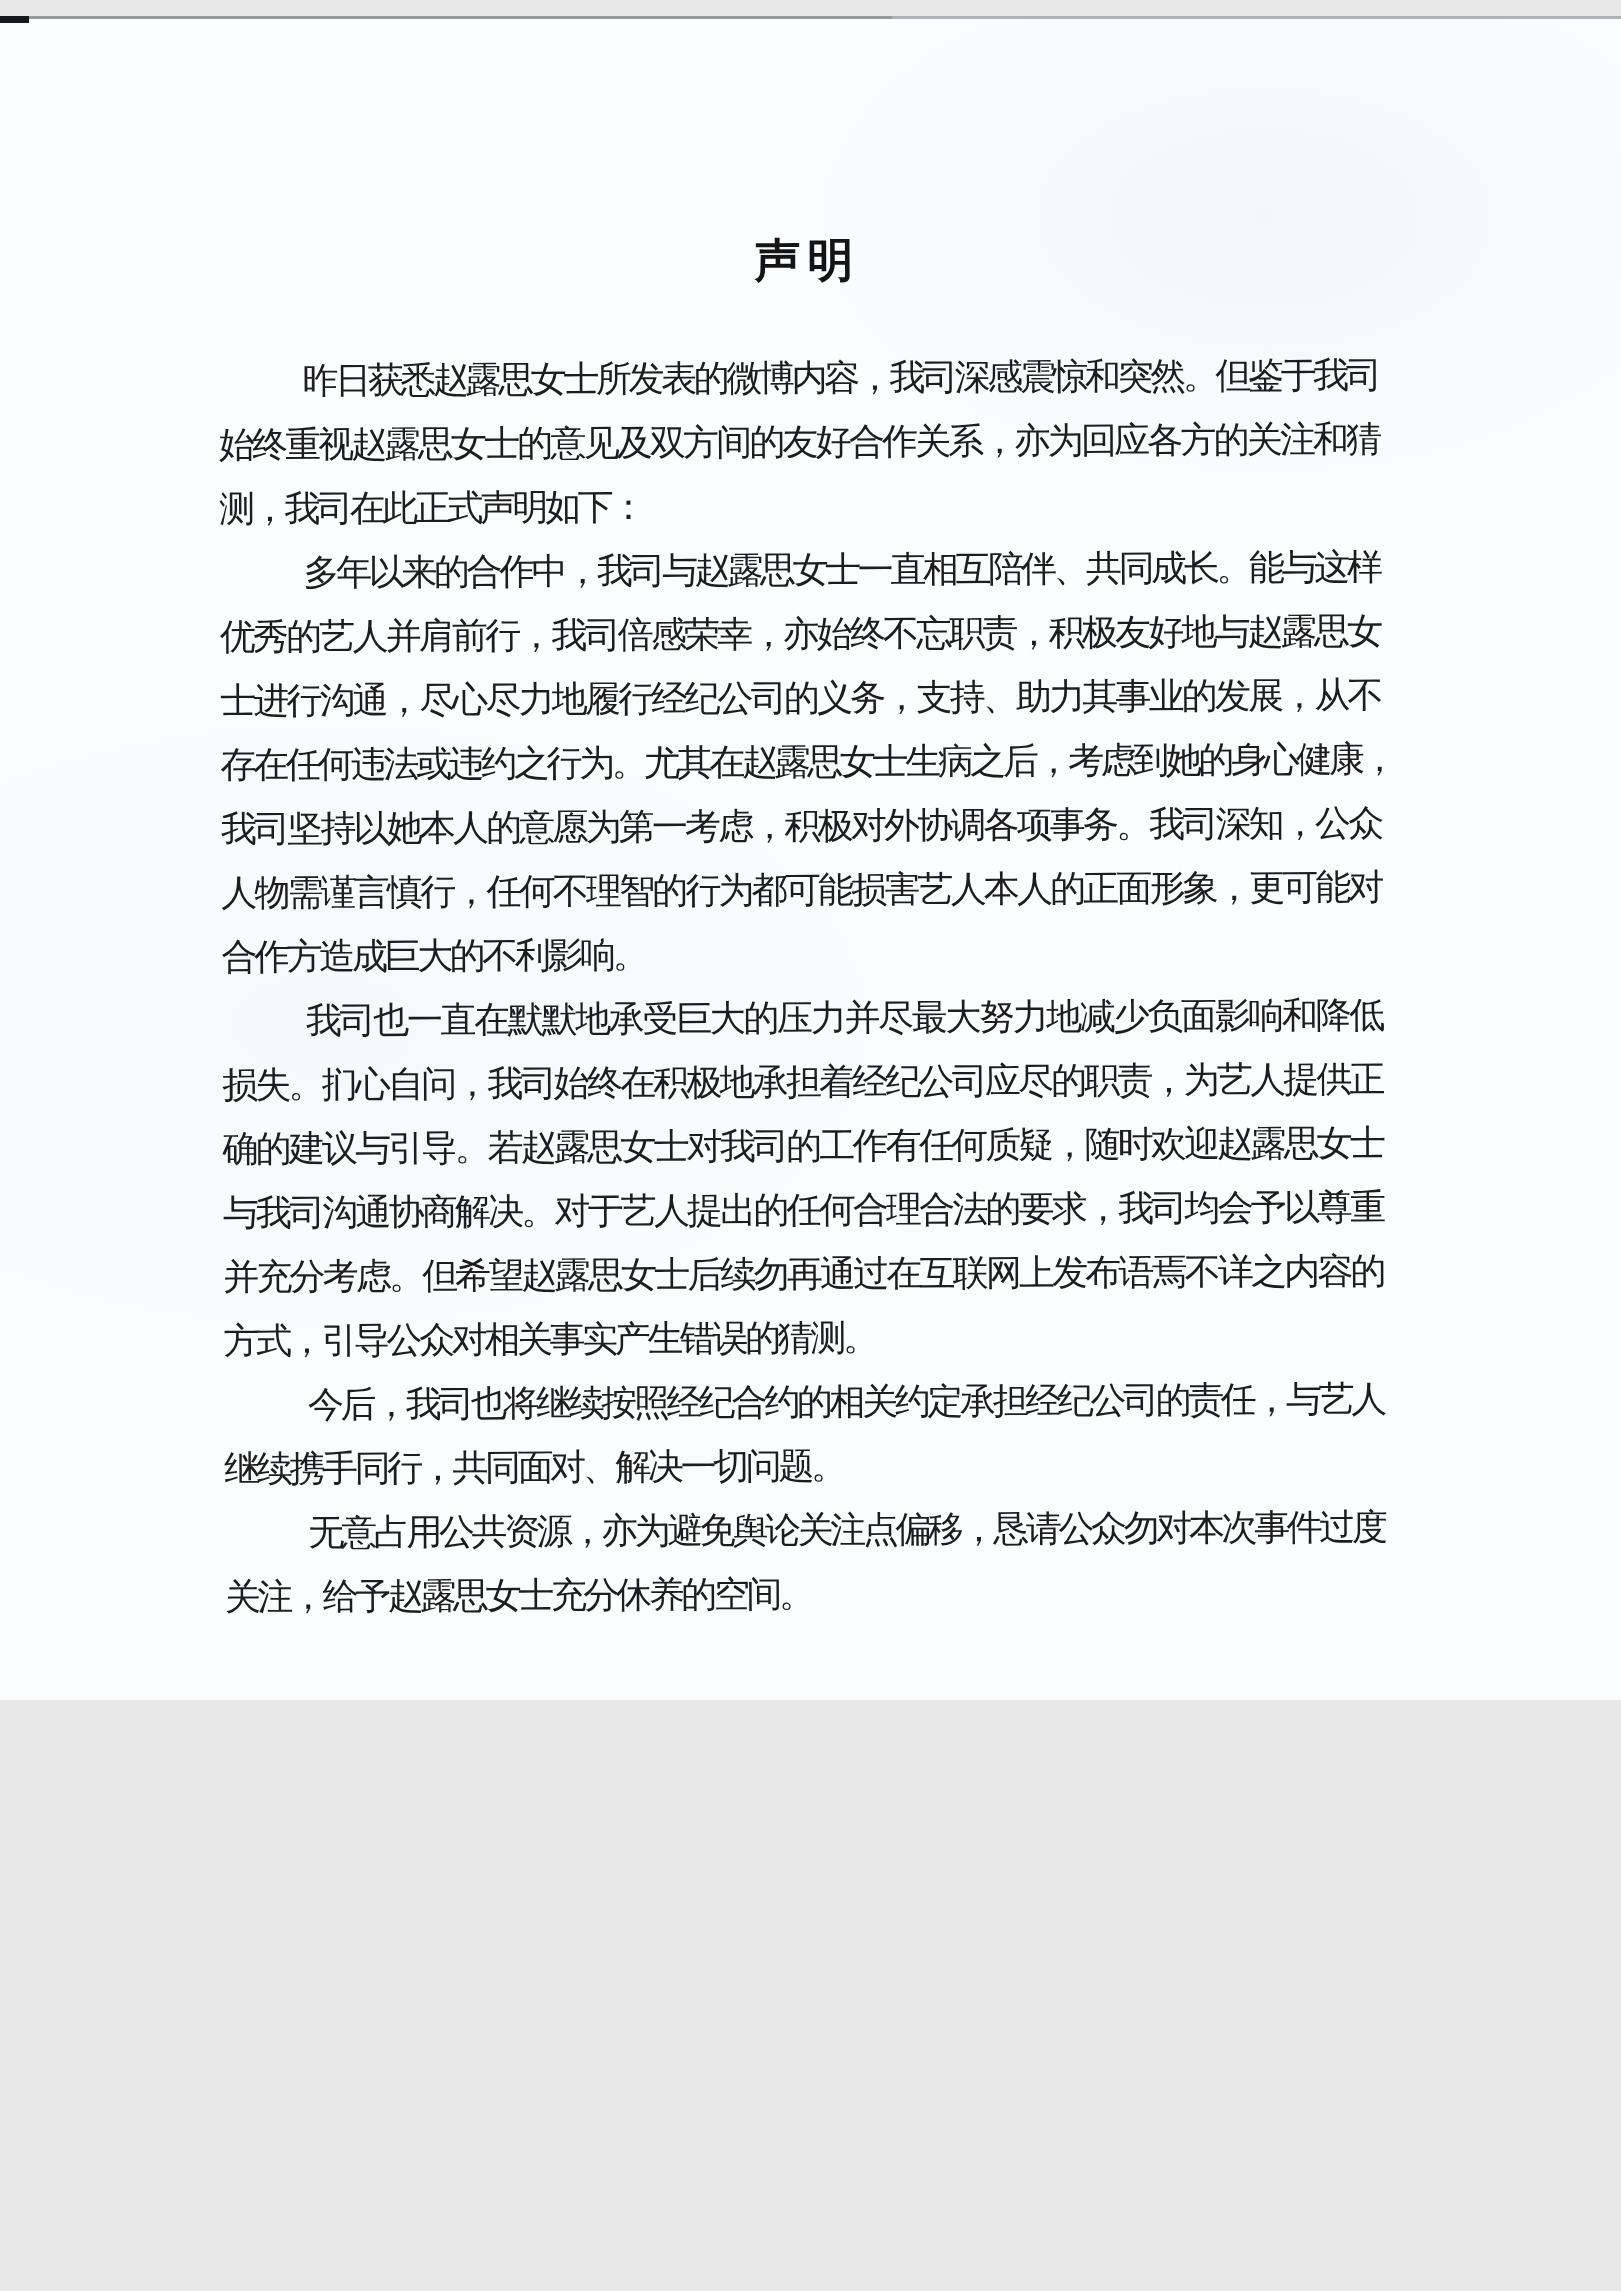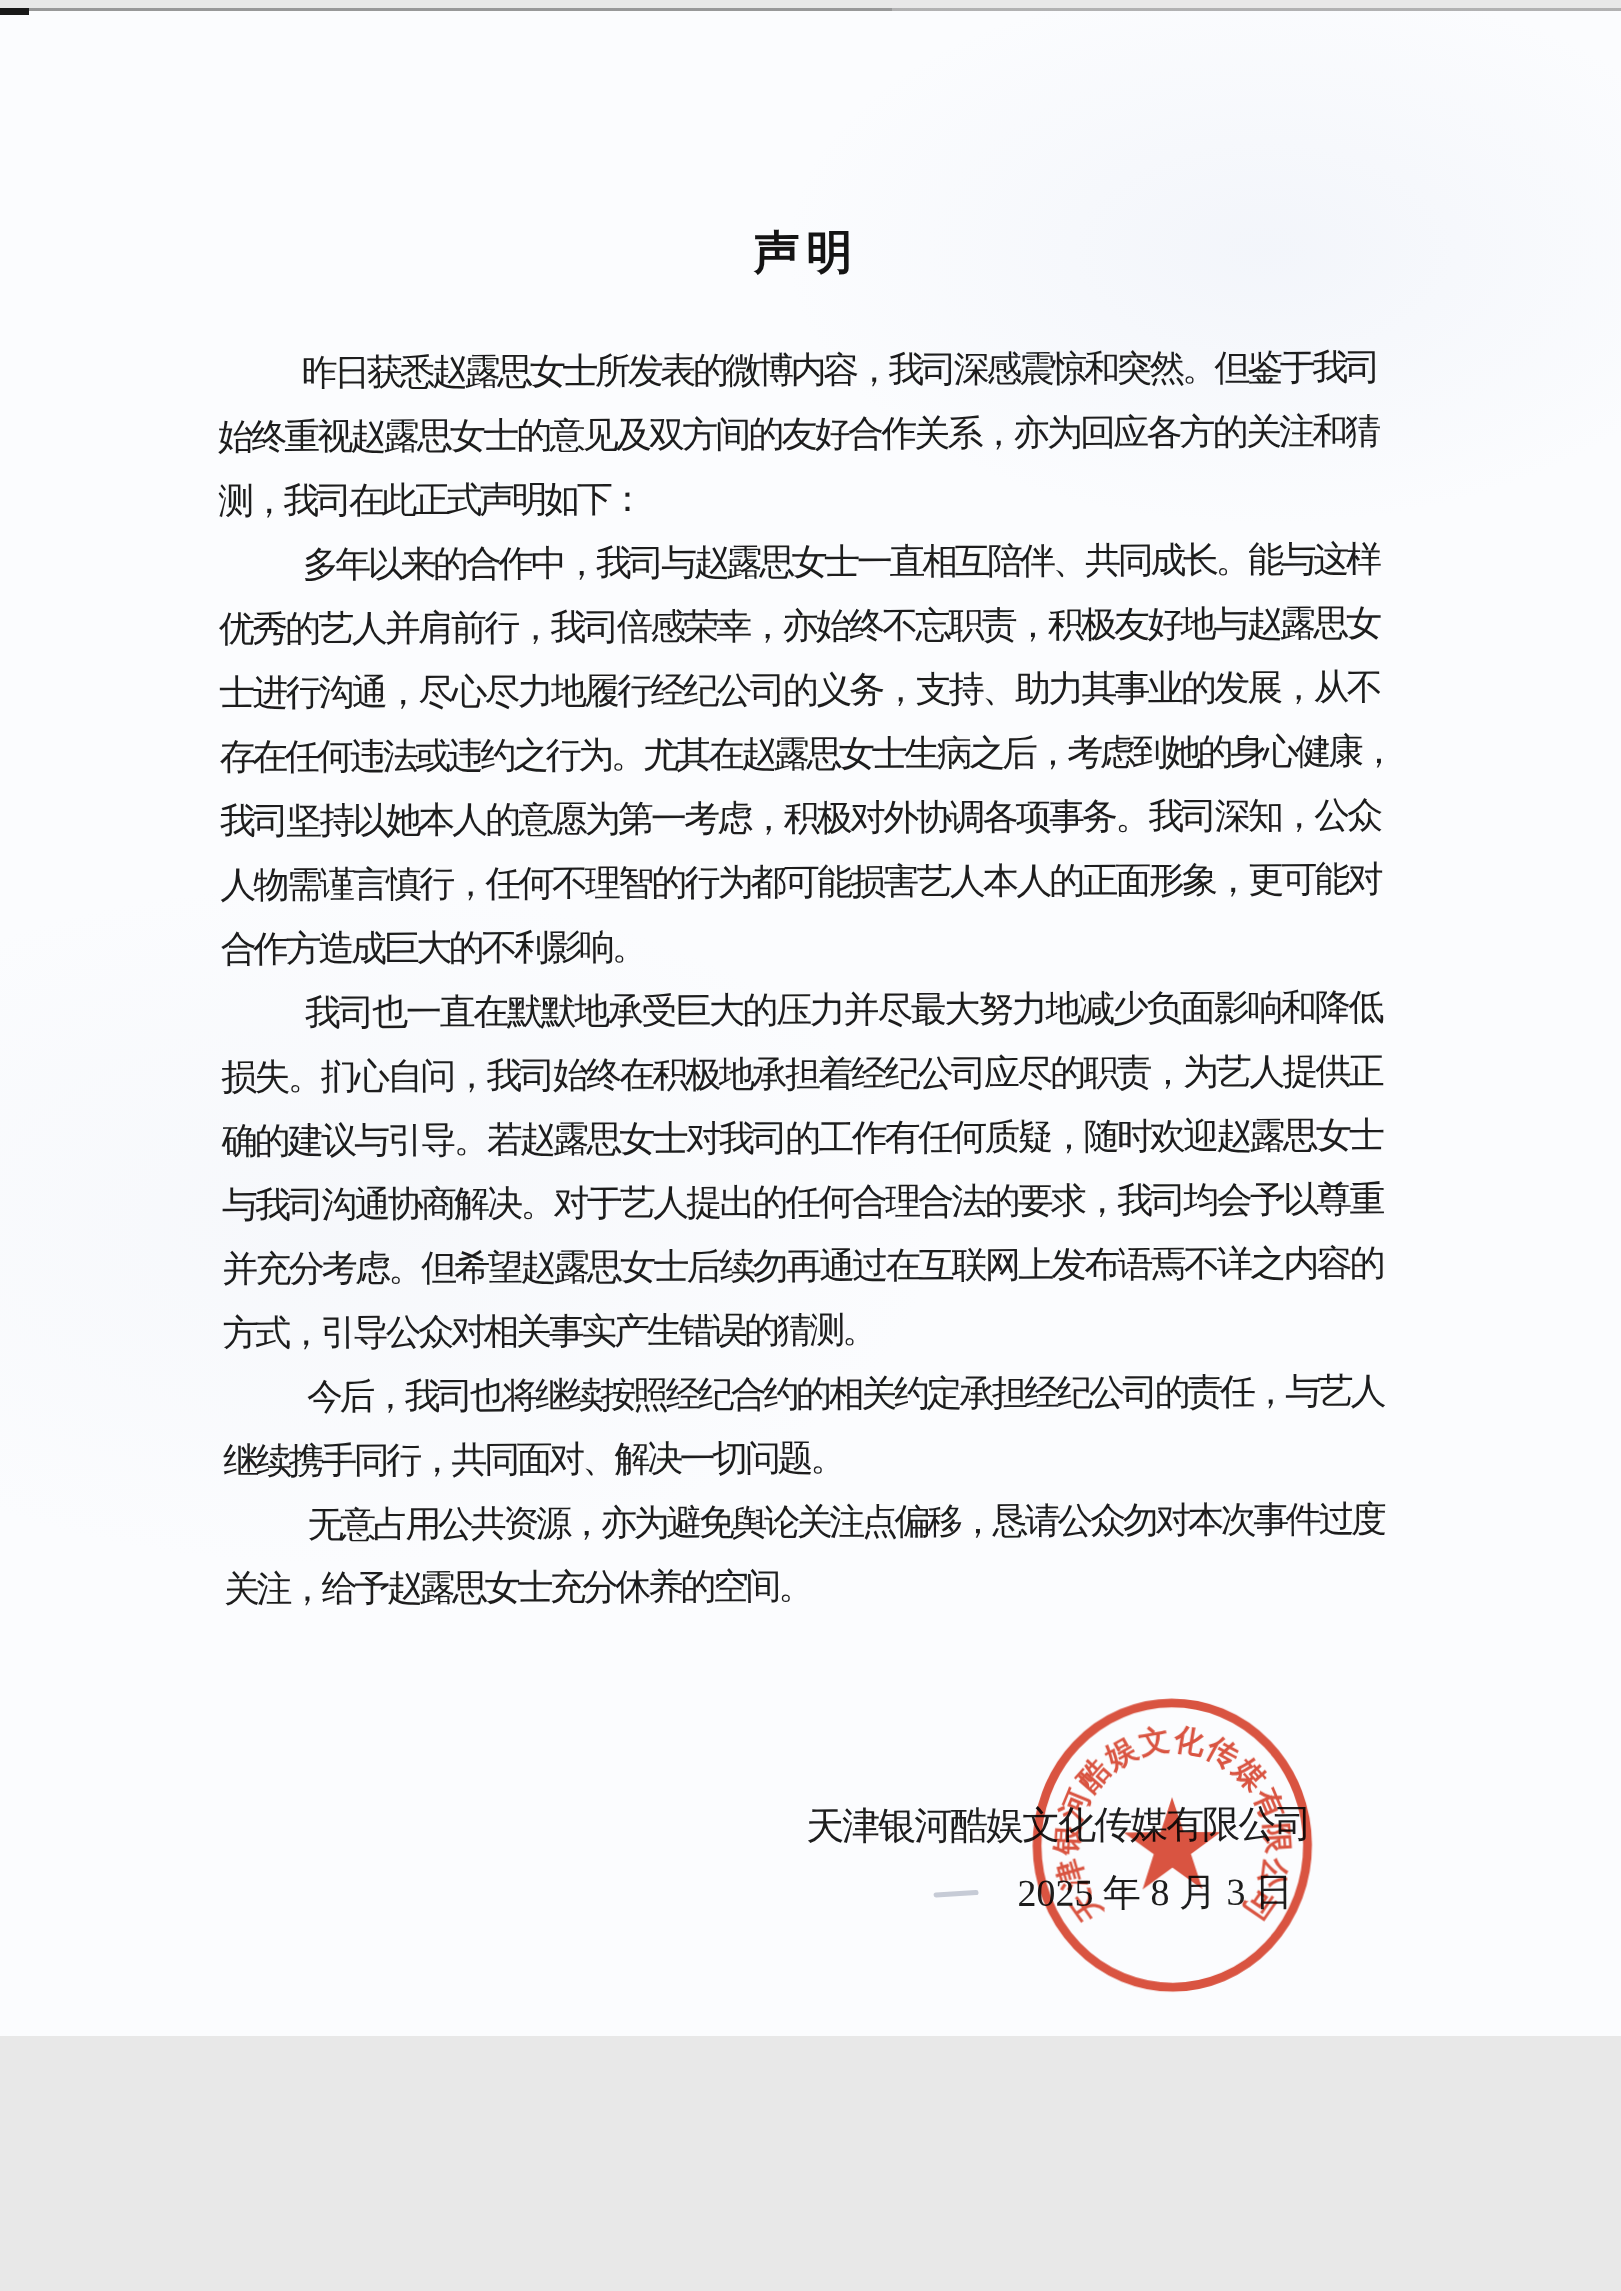--- a/index.html
+++ b/index.html
@@ -1,21 +1,21 @@
 <!DOCTYPE html>
 <html><head>
 <meta charset="utf-8">
 <style>
   html,body { margin:0; padding:0; }
   body { background:#e8e8e8; }
 
   .page {
     position:relative;
-    width:1621px; height:2028px;
-    margin:8px auto;
+    width:1621px; height:1684px;
+    margin:16px auto;
     background:
       radial-gradient(ellipse 686px 392px at 78% 12%, rgba(205,215,235,.18), transparent 70%),
       radial-gradient(ellipse 882px 490px at 20% 60%, rgba(210,218,232,.12), transparent 70%),
       #fbfcfe;
     overflow:hidden;
     font-family:"Liberation Serif","DejaVu Serif",serif;
     color:#1e1e1e;
   }
 
   .content { position:absolute; inset:0; transform:rotate(-0.3deg); }

